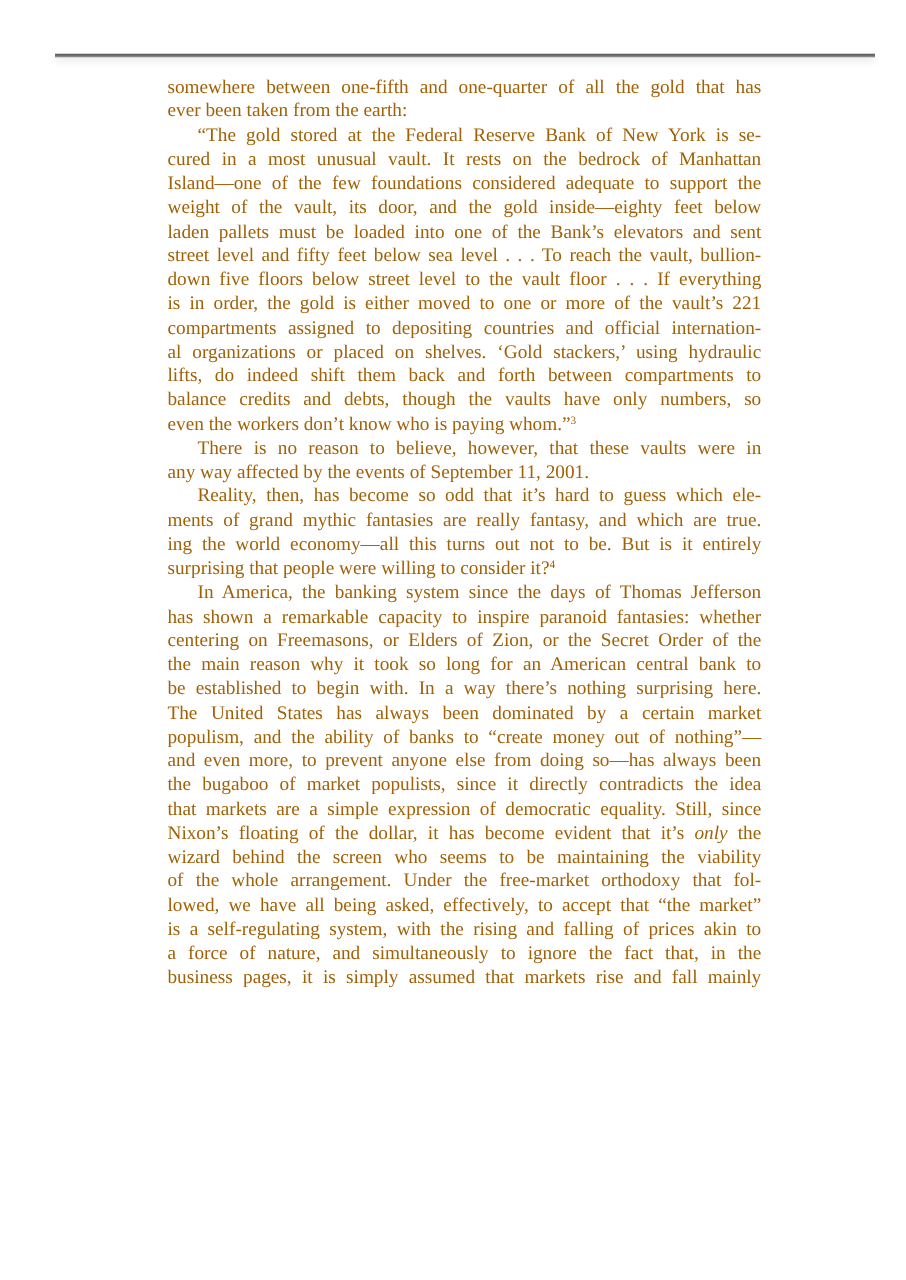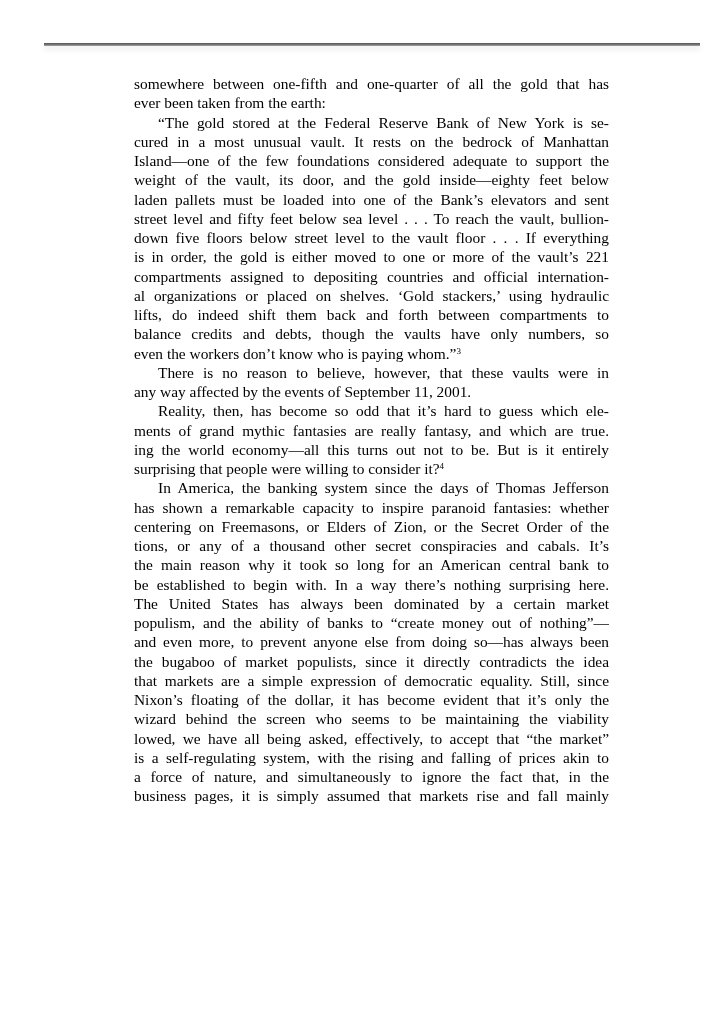--- a/index.html
+++ b/index.html
@@ -18,46 +18,47 @@
       left: 44px;
       top: 43px;
       width: 656px;
       height: 3px;
       background: linear-gradient(to bottom, #555 0%, #777 60%, #aaa 100%);
       box-shadow: 0 3px 6px rgba(0,0,0,0.12);
     }
     .text-block {
       position: absolute;
       left: 134px;
-      top: 74px;
+      top: 60px;
       width: 475px;
       font-family: "Liberation Serif", "DejaVu Serif", serif;
       font-size: 15.4px;
       line-height: 19.25px;
-      color: #000000;
+      color: #a16207;
     }
     .line {
       display: block;
       white-space: nowrap;
       text-align: justify;
       text-align-last: justify;
       height: 19.25px;
     }
     .line.last {
       text-align-last: left;
     }
     .line.indent {
       text-indent: 24px;
     }
     .sup {
       font-size: 9px;
       vertical-align: 5px;
       line-height: 0;
     }
     .ital {
+      font-style: italic;
     }
   </style>
 </head>
 <body>
 
 <div class="page-rule"></div>
 
 <div class="text-block" id="text-block">
     <span class="line"><span>somewhere between one-fifth and one-quarter of all the gold that has</span></span>
     <span class="line last"><span>ever been taken from the earth:</span></span>
@@ -76,27 +77,27 @@
     <span class="line last"><span>even the workers don’t know who is paying whom.”</span><span class="sup">3</span></span>
     <span class="line indent"><span>There is no reason to believe, however, that these vaults were in</span></span>
     <span class="line last"><span>any way affected by the events of September 11, 2001.</span></span>
     <span class="line indent"><span>Reality, then, has become so odd that it’s hard to guess which ele-</span></span>
     <span class="line"><span>ments of grand mythic fantasies are really fantasy, and which are true.</span></span>
     <span class="line"><span>ing the world economy—all this turns out not to be. But is it entirely</span></span>
     <span class="line last"><span>surprising that people were willing to consider it?</span><span class="sup">4</span></span>
     <span class="line indent"><span>In America, the banking system since the days of Thomas Jefferson</span></span>
     <span class="line"><span>has shown a remarkable capacity to inspire paranoid fantasies: whether</span></span>
     <span class="line"><span>centering on Freemasons, or Elders of Zion, or the Secret Order of the</span></span>
-    <span class="line"><span>tions, or any of a thousand other secret conspiracies and cabals. It’s</span></span>
     <span class="line"><span>the main reason why it took so long for an American central bank to</span></span>
     <span class="line"><span>be established to begin with. In a way there’s nothing surprising here.</span></span>
     <span class="line"><span>The United States has always been dominated by a certain market</span></span>
     <span class="line"><span>populism, and the ability of banks to “create money out of nothing”—</span></span>
     <span class="line"><span>and even more, to prevent anyone else from doing so—has always been</span></span>
     <span class="line"><span>the bugaboo of market populists, since it directly contradicts the idea</span></span>
     <span class="line"><span>that markets are a simple expression of democratic equality. Still, since</span></span>
     <span class="line"><span>Nixon’s floating of the dollar, it has become evident that it’s </span><span class="ital">only</span><span> the</span></span>
     <span class="line"><span>wizard behind the screen who seems to be maintaining the viability</span></span>
+    <span class="line"><span>of the whole arrangement. Under the free-market orthodoxy that fol-</span></span>
     <span class="line"><span>lowed, we have all being asked, effectively, to accept that “the market”</span></span>
     <span class="line"><span>is a self-regulating system, with the rising and falling of prices akin to</span></span>
     <span class="line"><span>a force of nature, and simultaneously to ignore the fact that, in the</span></span>
     <span class="line"><span>business pages, it is simply assumed that markets rise and fall mainly</span></span>
   </div>
 
 </body></html>

